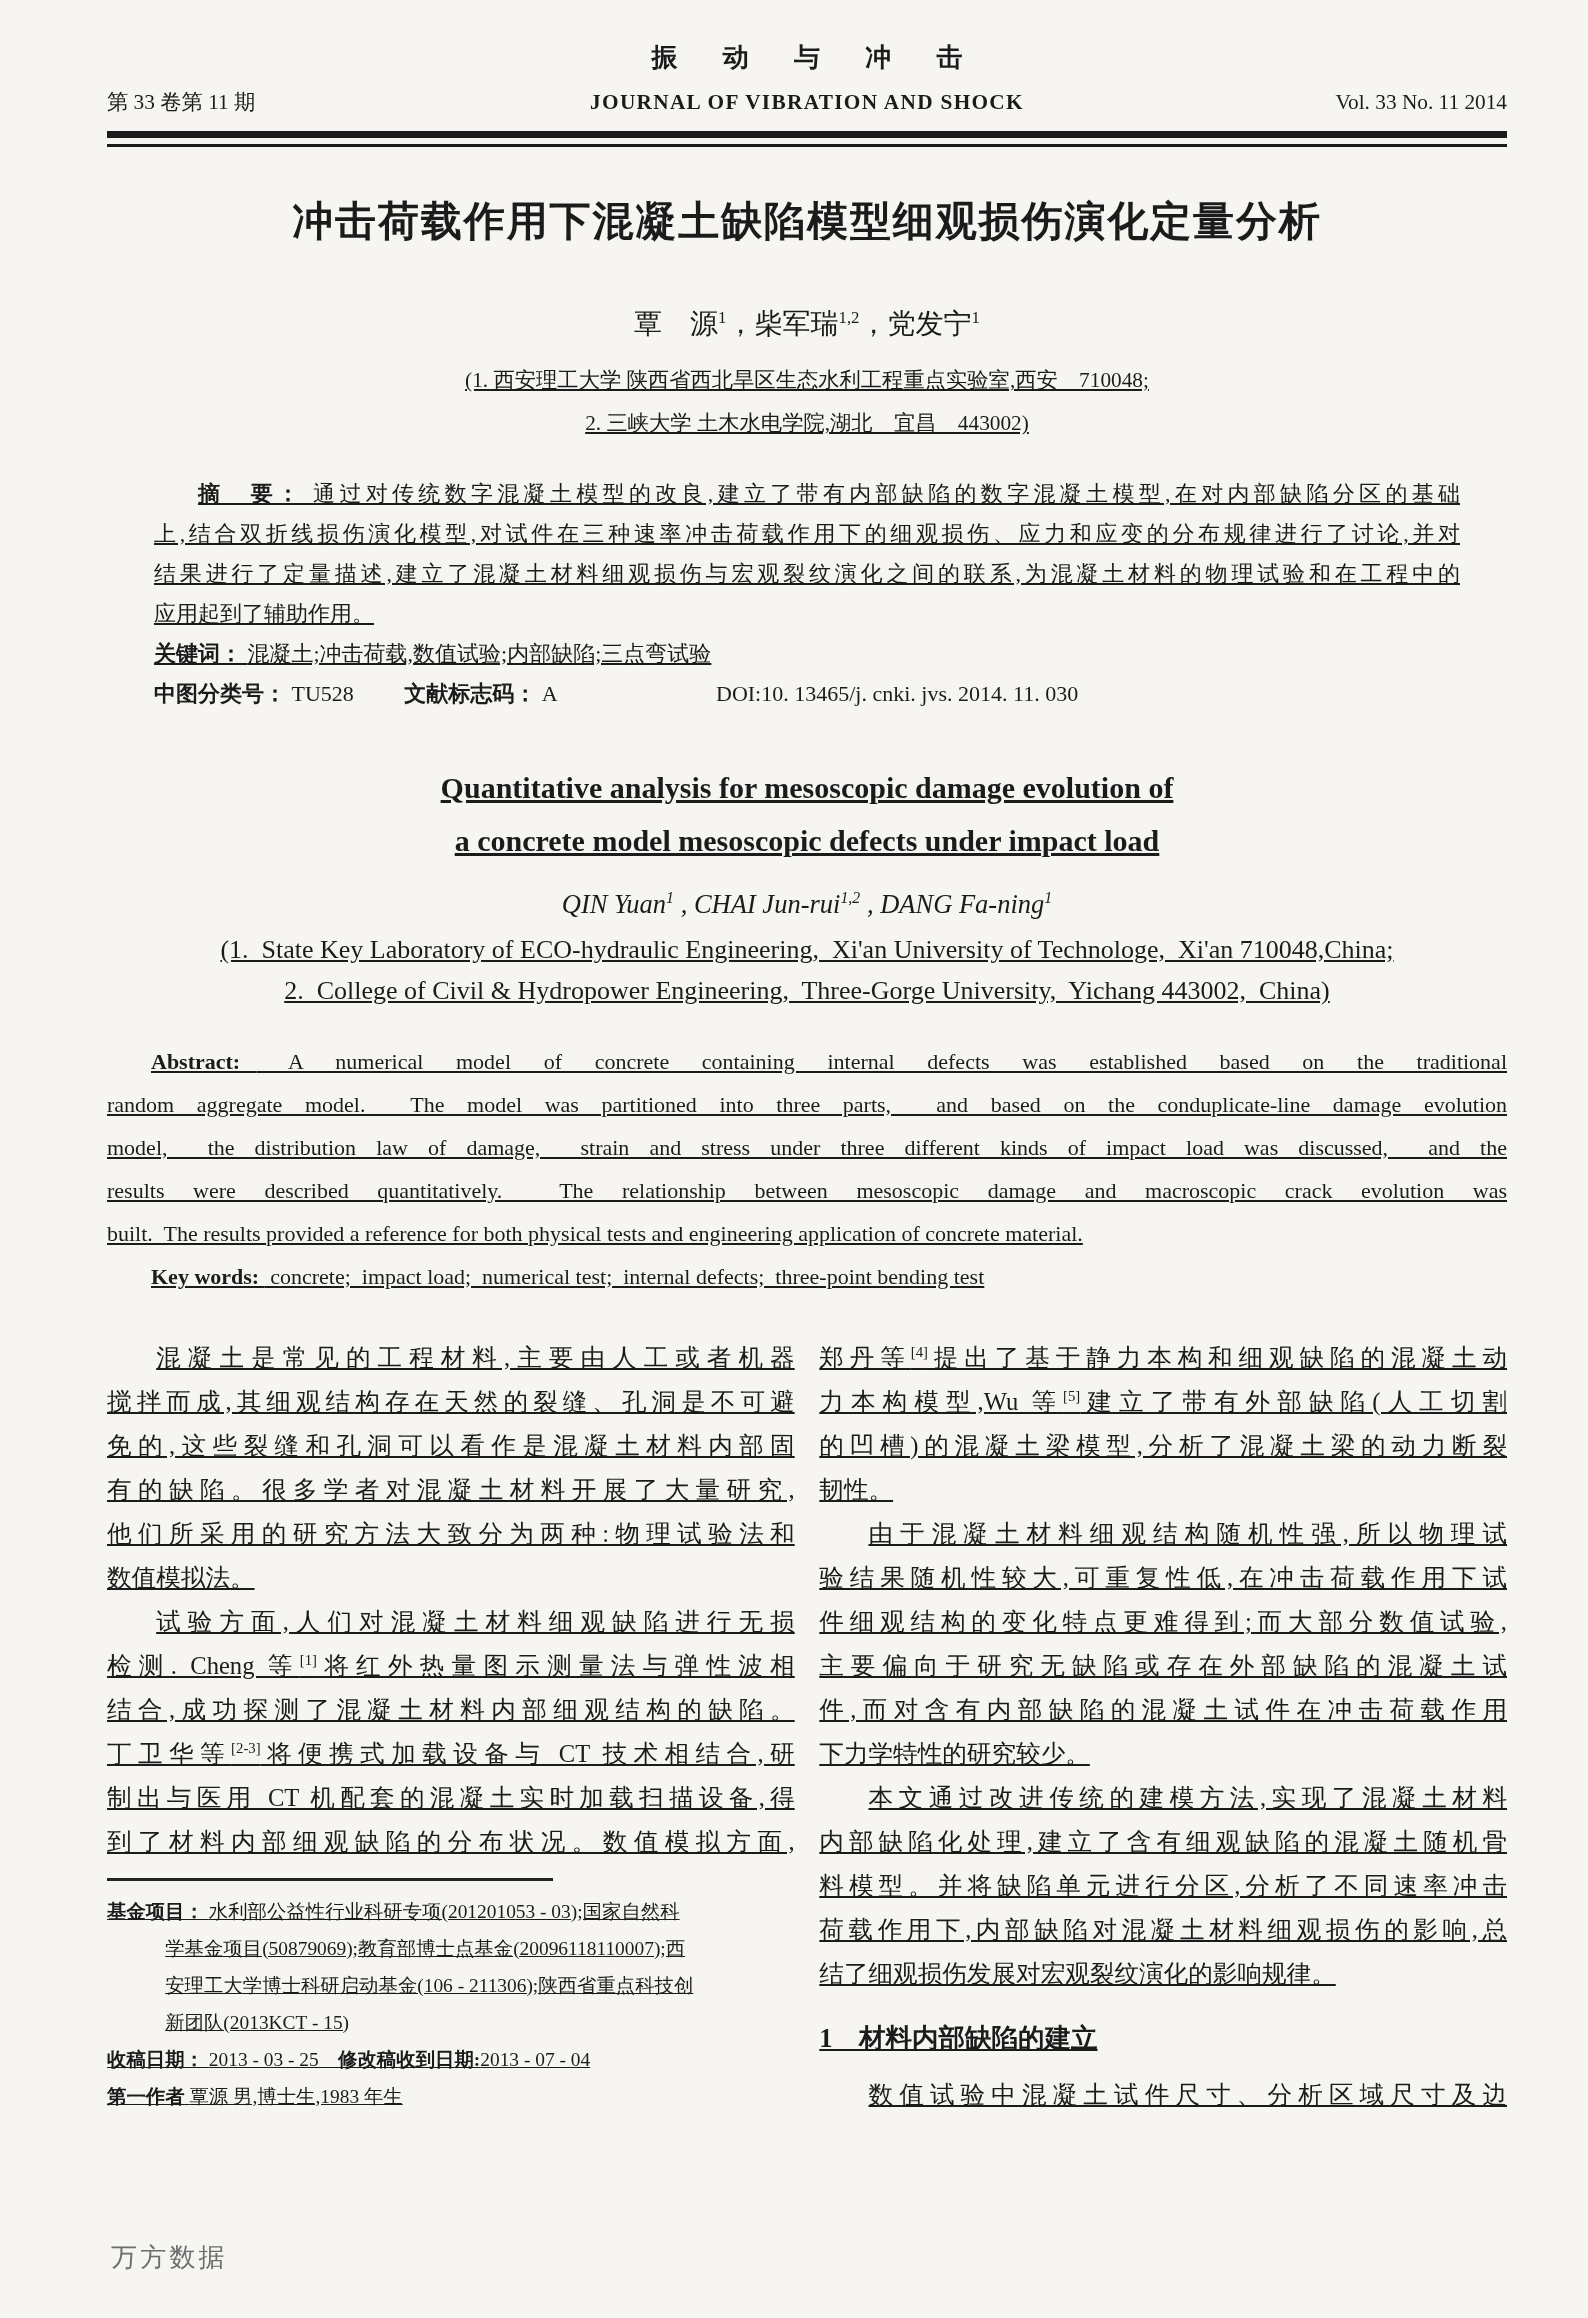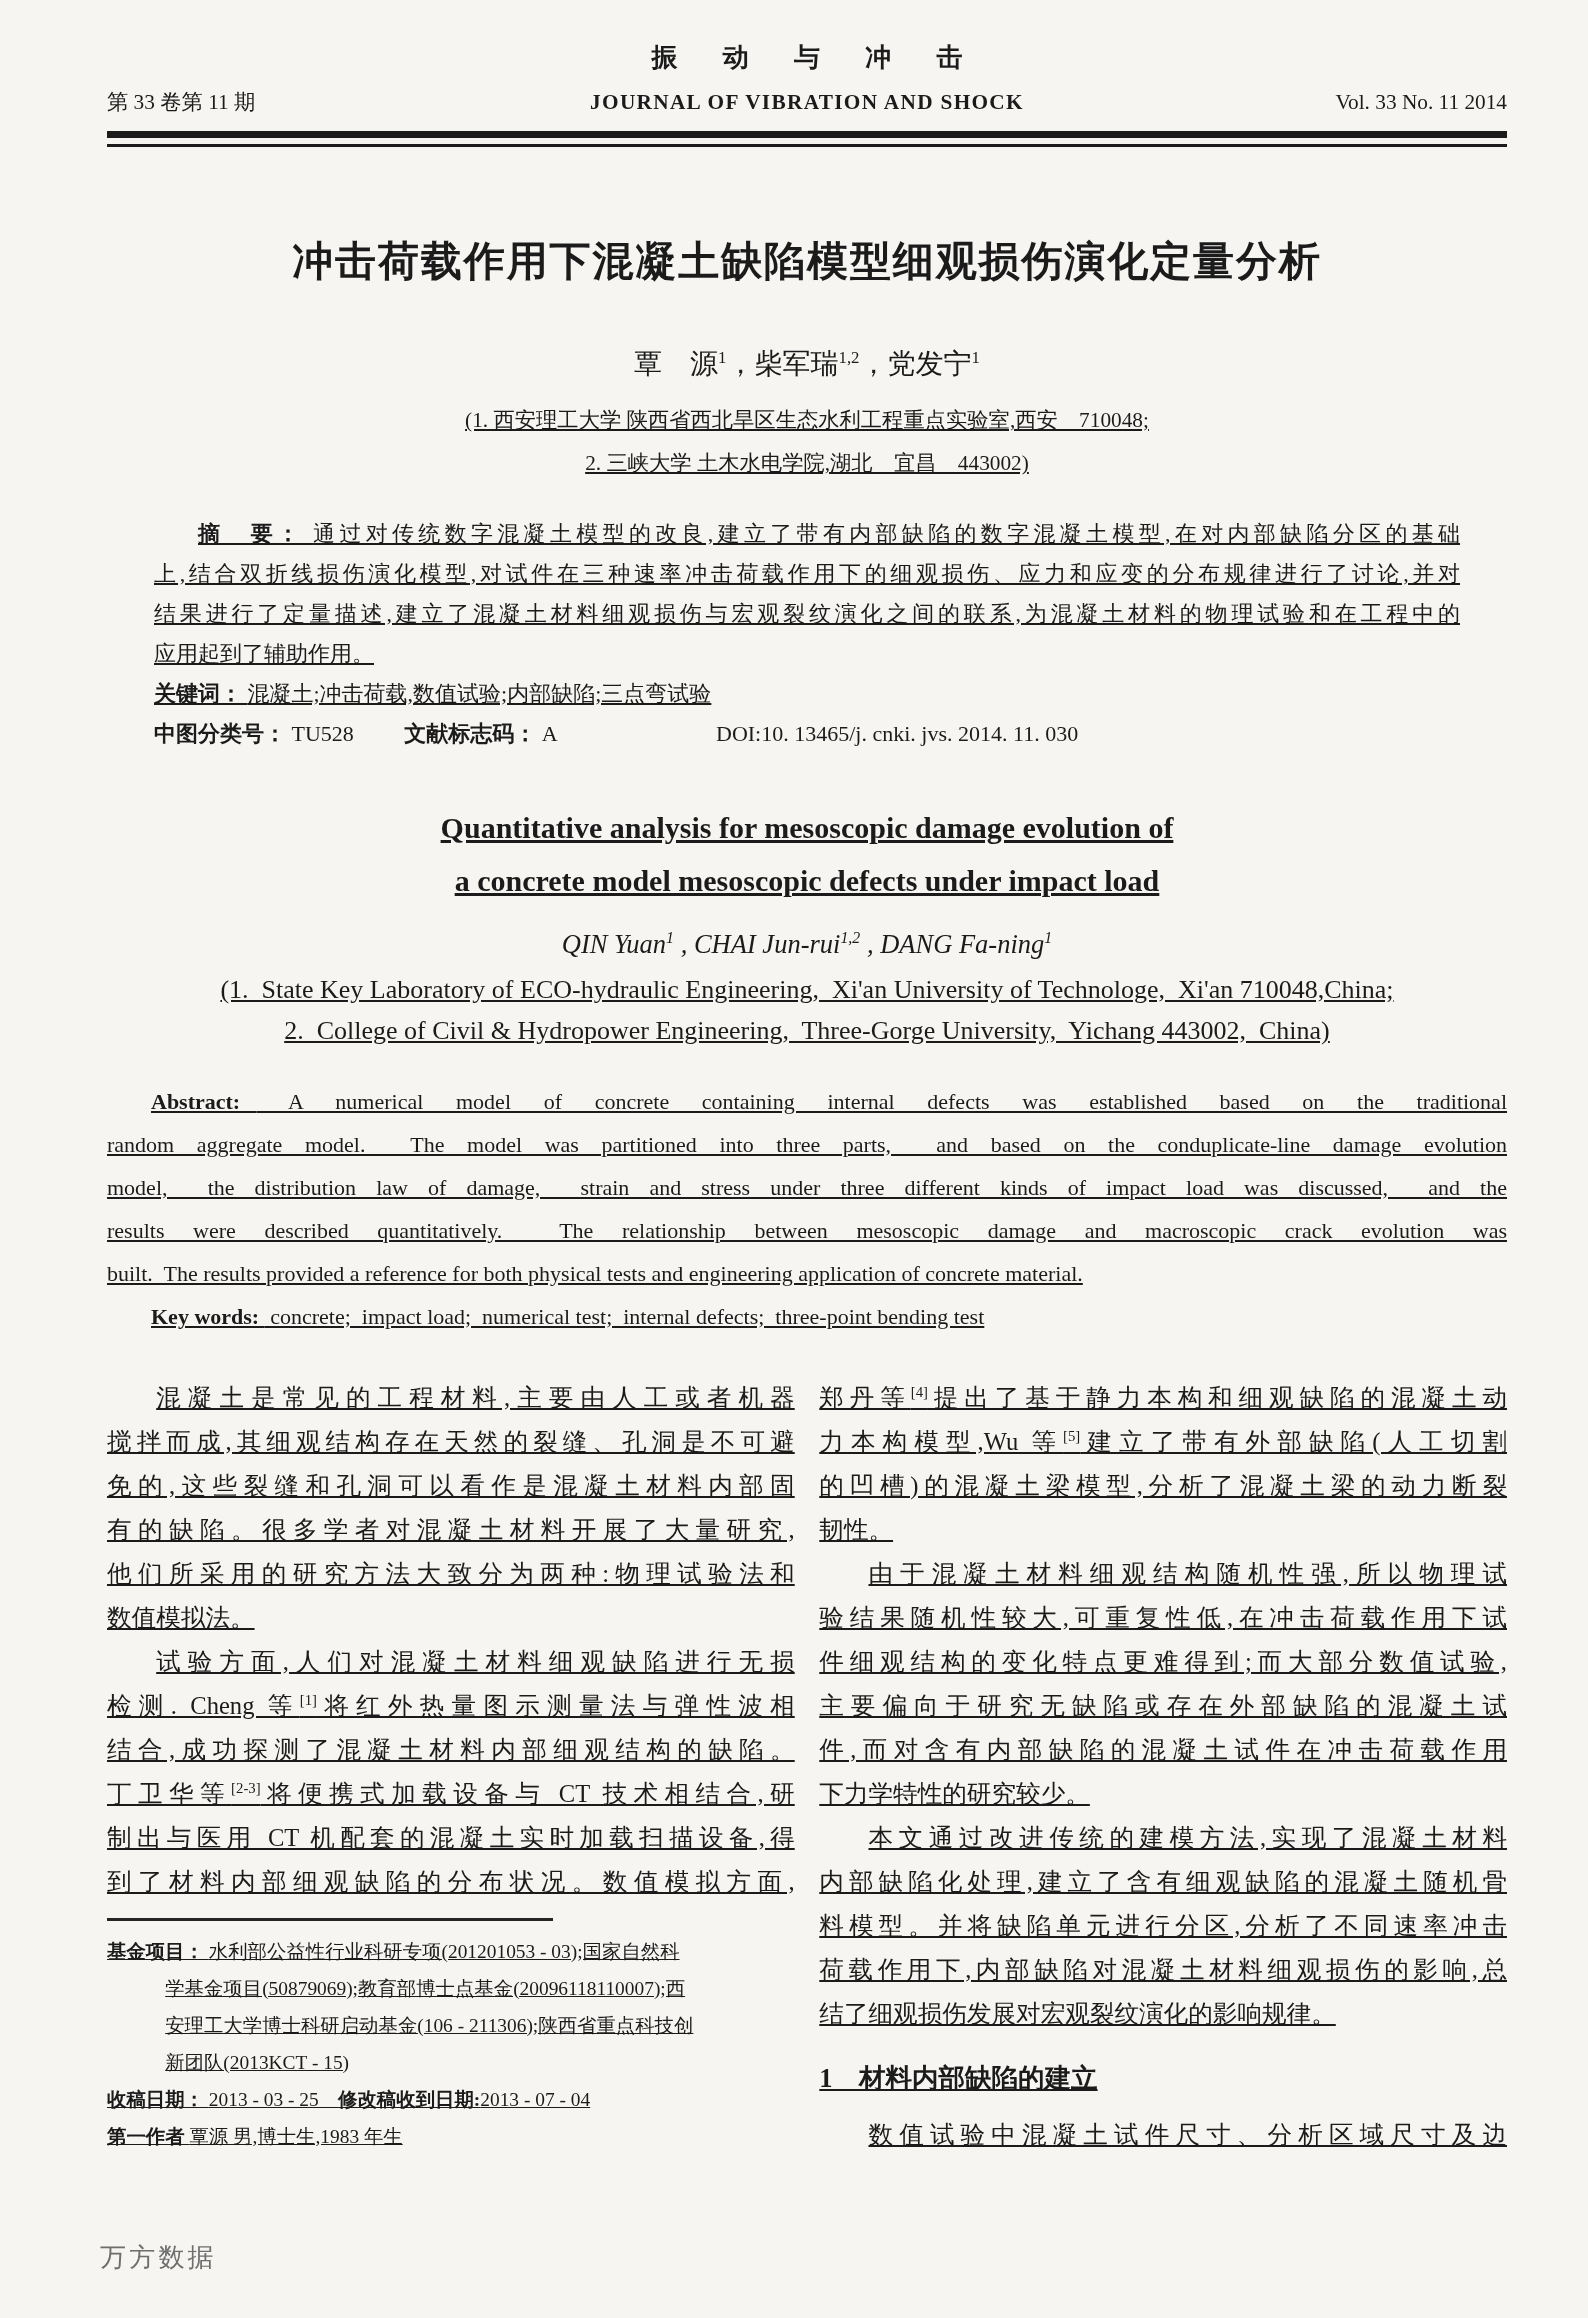--- a/index.html
+++ b/index.html
@@ -24,21 +24,21 @@
   .hrow .l{justify-self:start;}
   .hrow .c{justify-self:center;font-weight:bold;letter-spacing:1.3px;}
   .hrow .r{justify-self:end;}
   .rule{margin-top:15.5px;}
   .rule .r1{height:7.1px;background:#1c1c1c;}
   .rule .r2{height:3.2px;background:#1c1c1c;margin-top:5.8px;}
 
   
   .title{
     text-align:center;font-size:41px;font-weight:bold;
-    letter-spacing:1.9px;margin-top:88px;line-height:52px;
+    letter-spacing:1.9px;margin-top:48px;line-height:52px;
   }
   .authors{
     text-align:center;font-size:28px;margin-top:60px;line-height:34px;
   }
   .affils{margin-top:18px;font-size:21.3px;}
   .affils .line{line-height:43px;}
 
   
   .line{white-space:pre-wrap;text-decoration:underline;}
   .line.just{text-align:justify;text-align-last:justify;}
@@ -75,21 +75,21 @@
     text-align:left;text-align-last:left;
   }
 
   
   .fnrule{width:446px;height:3.2px;background:#242424;margin-top:14.2px;}
   .fn{margin-top:11.6px;font-size:19.4px;}
   .fn .line{line-height:37px;text-align:left;text-align-last:left;}
 
   
   .wm{
-    position:absolute;left:100px;top:2240px;
+    position:absolute;left:111px;top:2240px;
     font-size:26px;color:#6e6e6e;letter-spacing:3.2px;
   }
 </style>
 </head>
 <body>
 
 <div class="page">
 
   <header>
     <div class="j-cn">振 动 与 冲 击</div>

